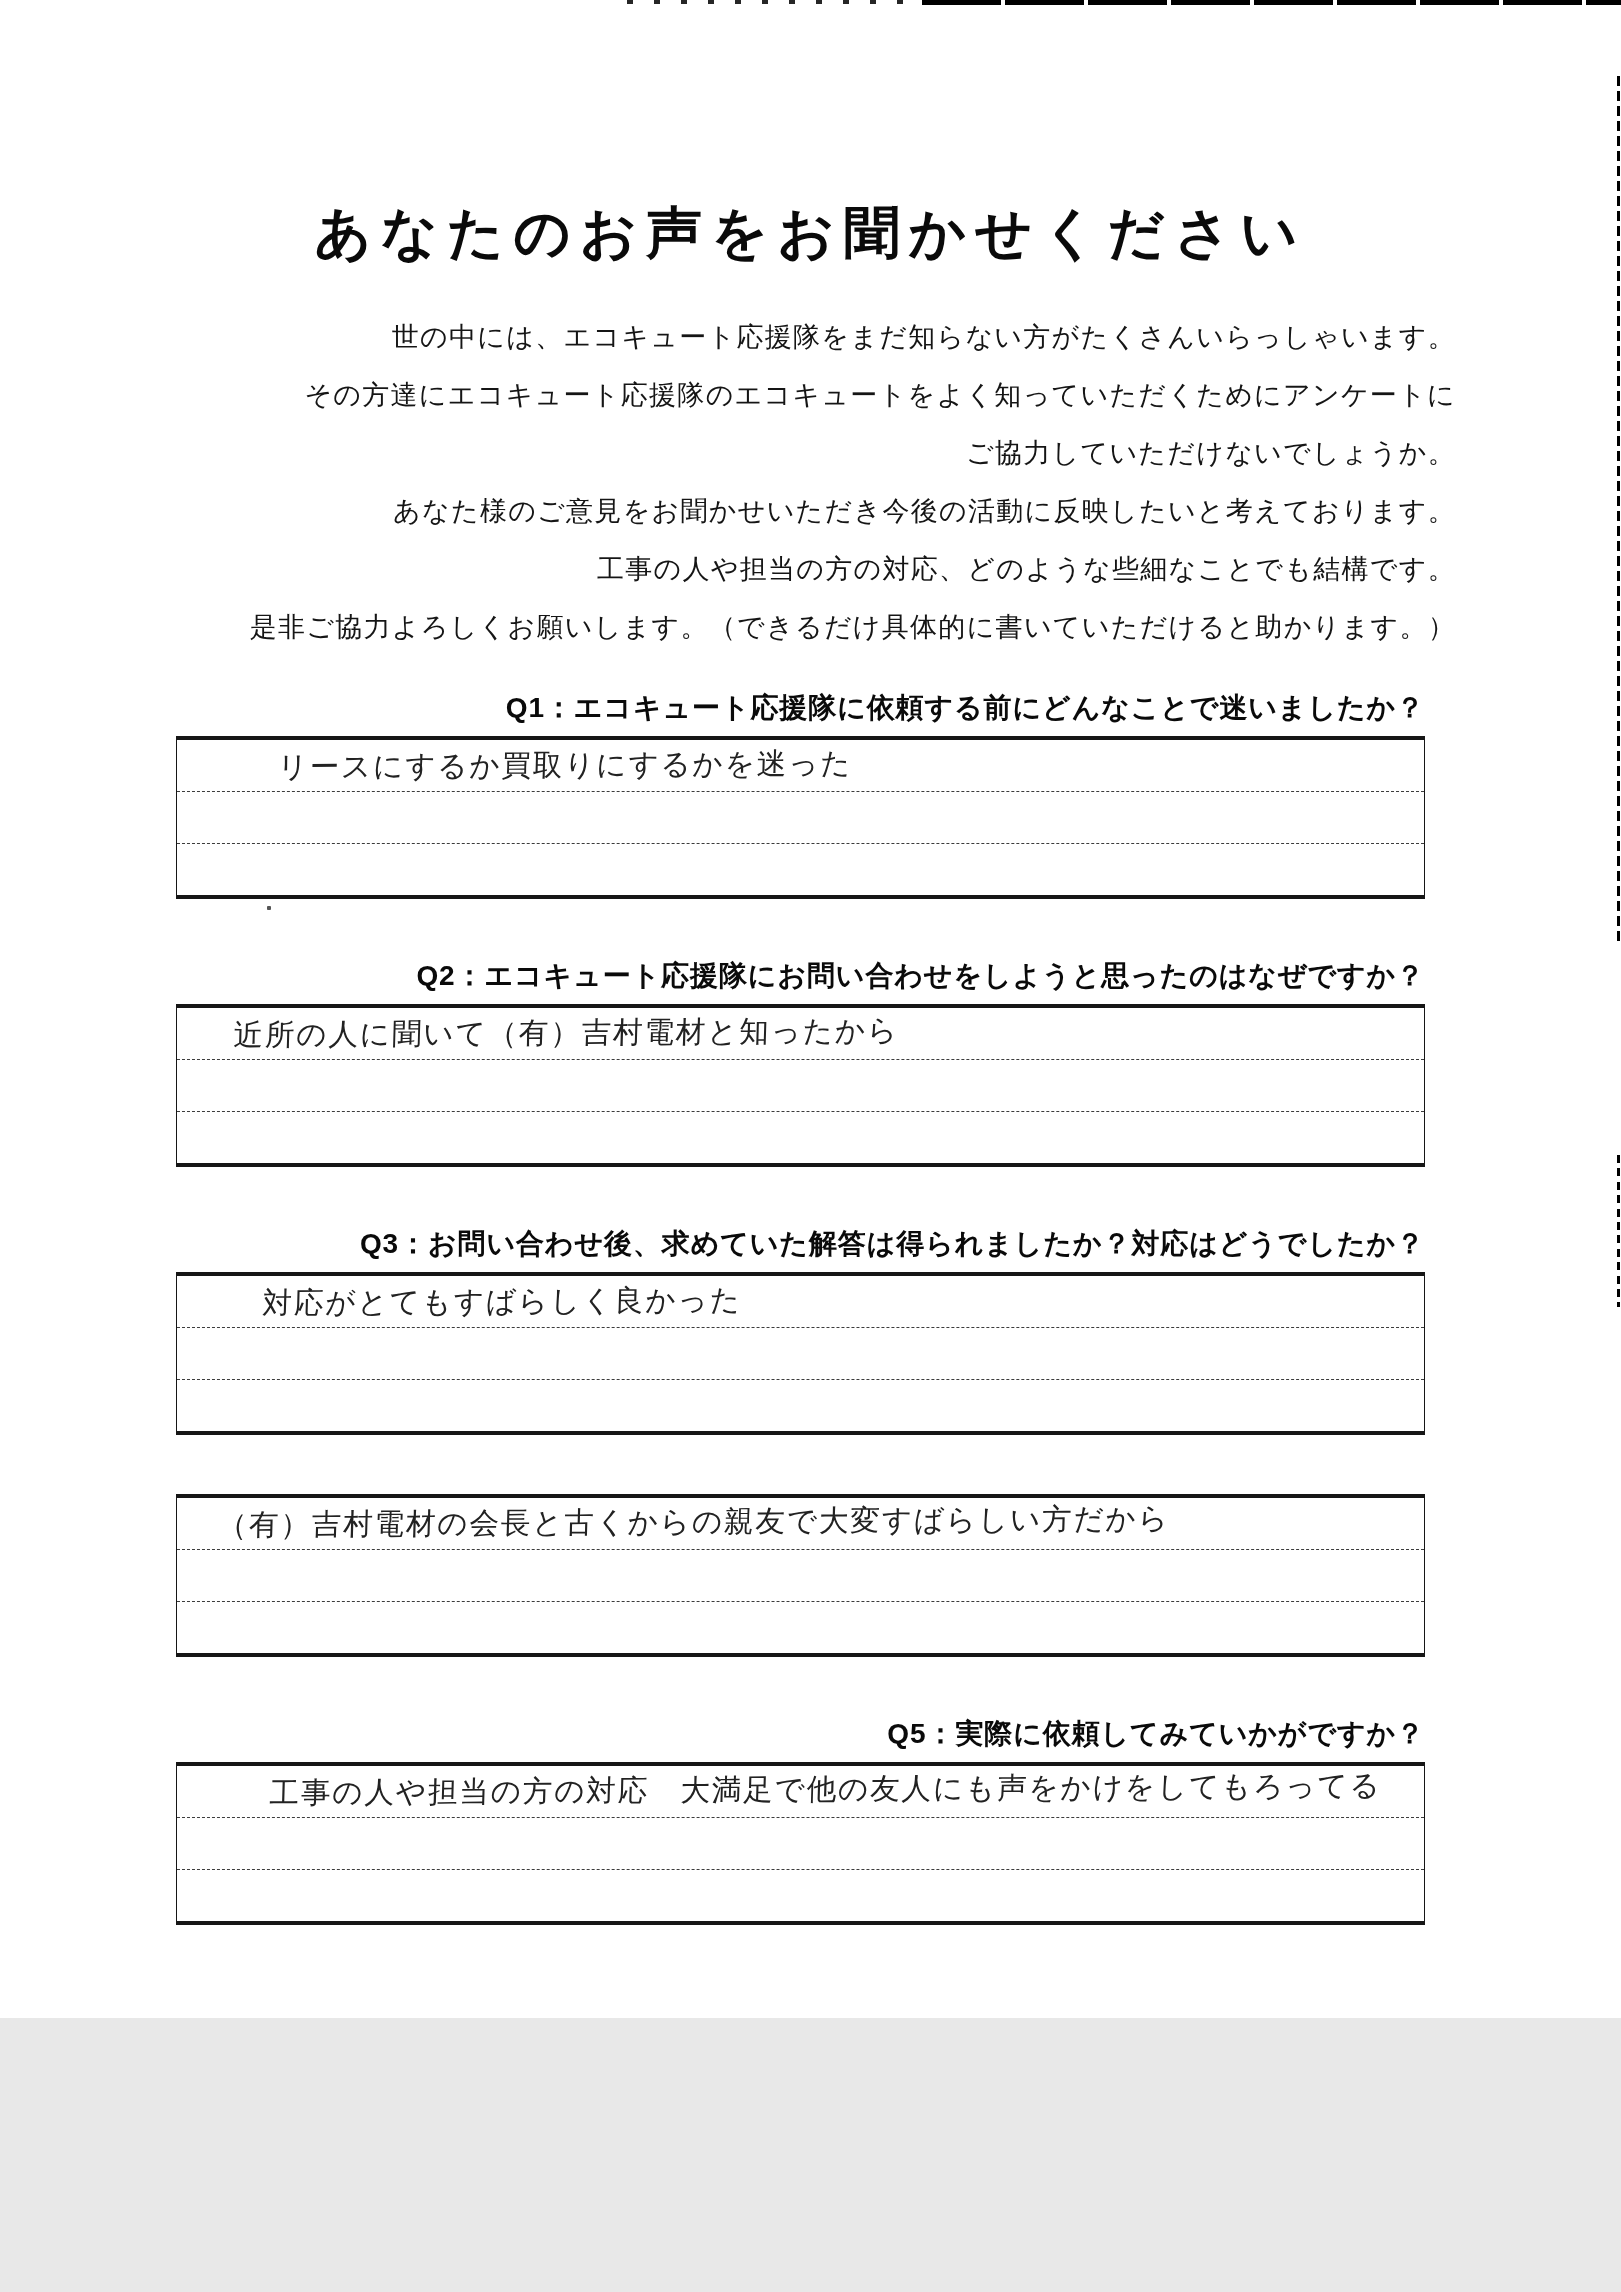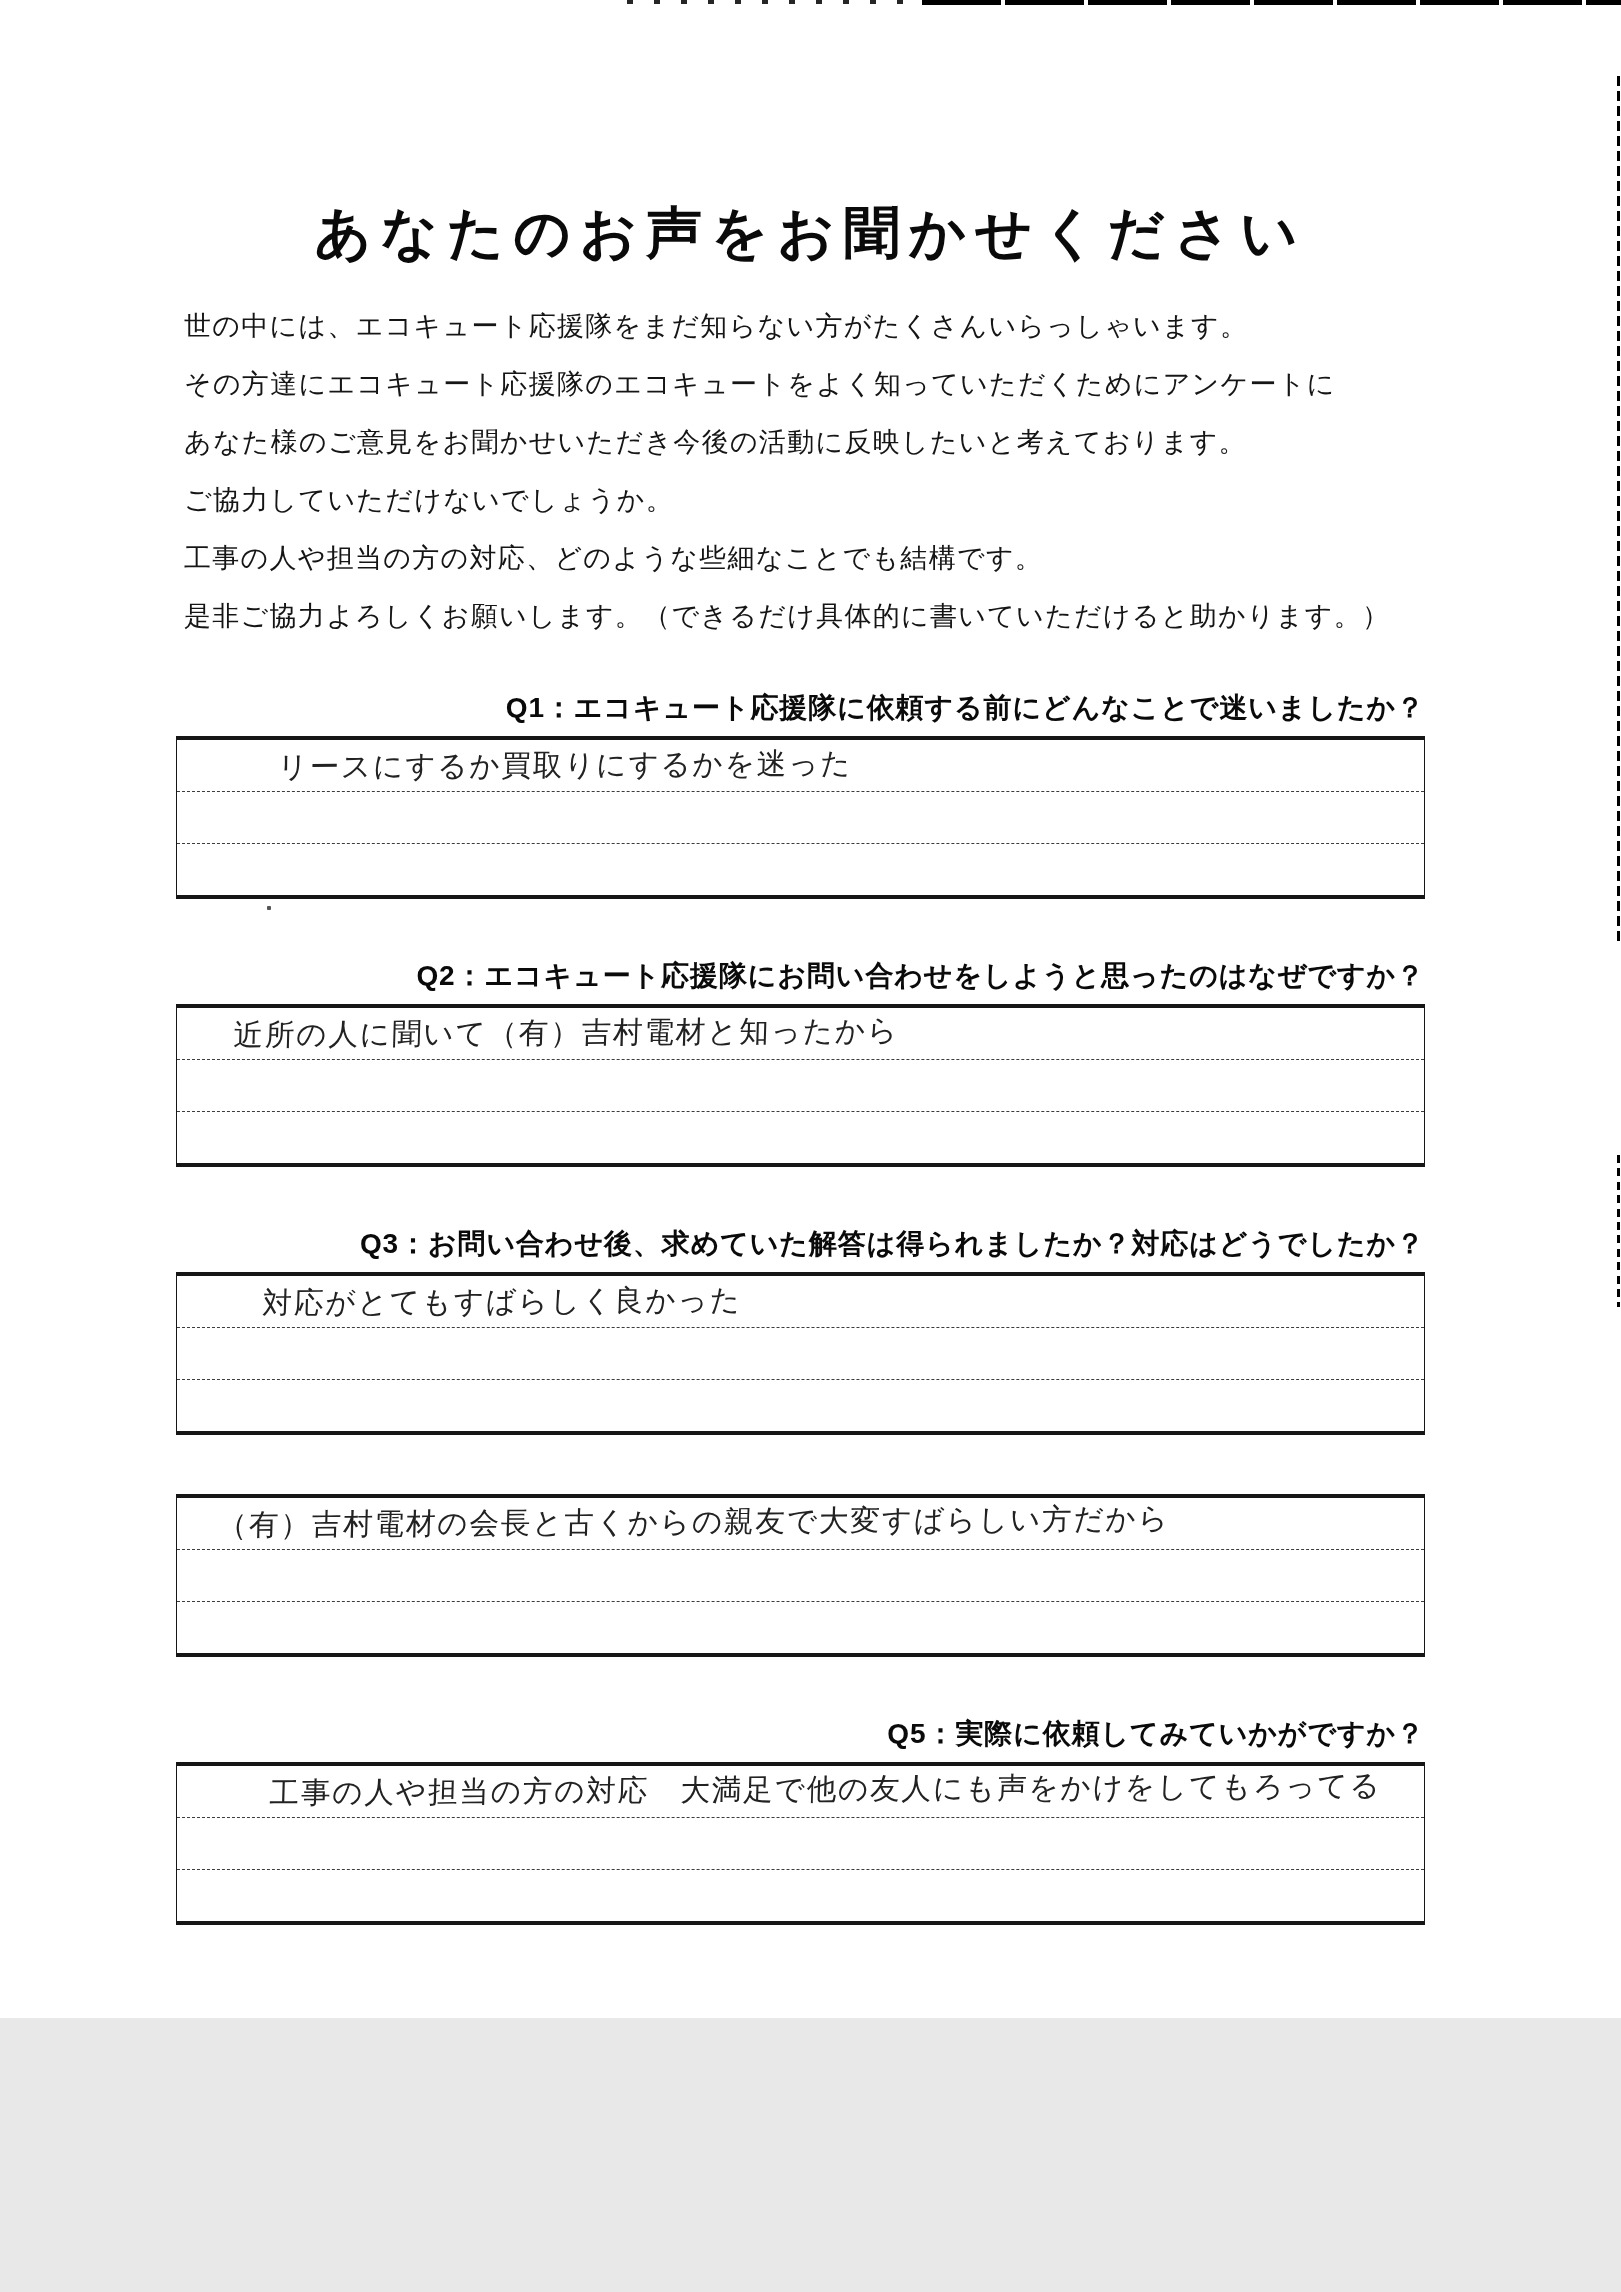--- a/index.html
+++ b/index.html
@@ -57,26 +57,27 @@
     font-size: 56px;
     font-weight: bold;
     letter-spacing: 9px;
     line-height: 72px;
     color: #0a0a0a;
   }
 
   
   .intro {
     position: absolute;
-    top: 297px; left: 184px;
+    top: 308px; left: 184px;
     width: 1272px;
     font-size: 27px;
     letter-spacing: 1.3px;
     line-height: 58px;
     color: #151515;
+    text-align: right;
   }
 
   
   .questions {
     position: absolute;
     top: 690px; left: 176px;
     width: 1249px;
   }
   .qblock { margin-bottom: 59px; }
   .qlabel {
@@ -129,22 +130,22 @@
   <div class="scan-right-2"></div>
   <div class="speck speck-1"></div>
   <div class="speck speck-2"></div>
   <div class="speck speck-3"></div>
 
   <h1 class="title">あなたのお声をお聞かせください</h1>
 
   <div class="intro">
     <div class="intro-line">世の中には、エコキュート応援隊をまだ知らない方がたくさんいらっしゃいます。</div>
     <div class="intro-line">その方達にエコキュート応援隊のエコキュートをよく知っていただくためにアンケートに</div>
+    <div class="intro-line">ご協力していただけないでしょうか。</div>
     <div class="intro-line">あなた様のご意見をお聞かせいただき今後の活動に反映したいと考えております。</div>
-    <div class="intro-line">ご協力していただけないでしょうか。</div>
     <div class="intro-line">工事の人や担当の方の対応、どのような些細なことでも結構です。</div>
     <div class="intro-line">是非ご協力よろしくお願いします。（できるだけ具体的に書いていただけると助かります。）</div>
   </div>
 
   <div class="questions">
 
     <section class="qblock">
       <h2 class="qlabel">Q1：エコキュート応援隊に依頼する前にどんなことで迷いましたか？</h2>
       <div class="answer-box">
         <div class="answer-row">

